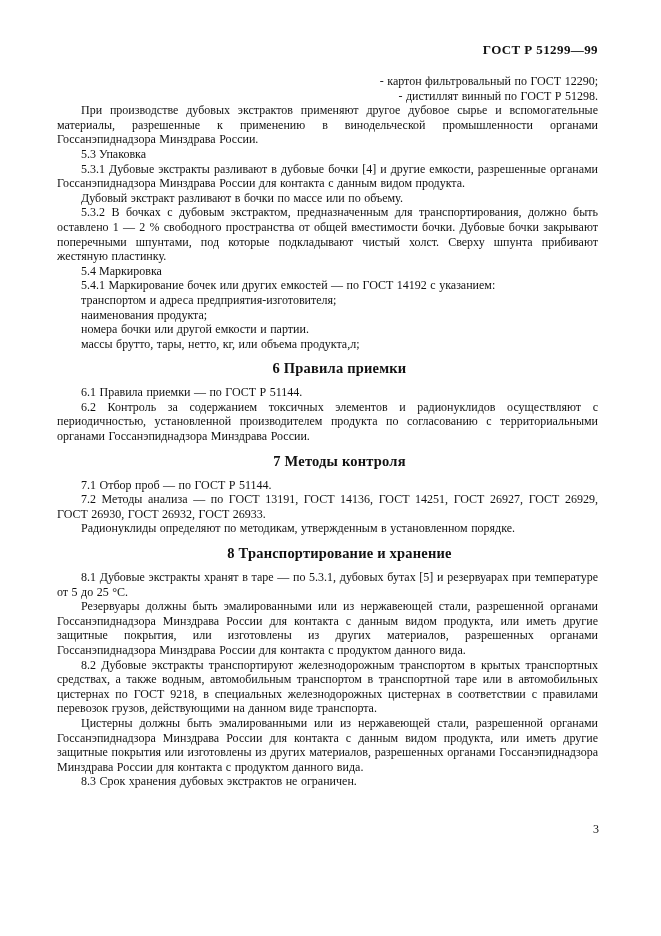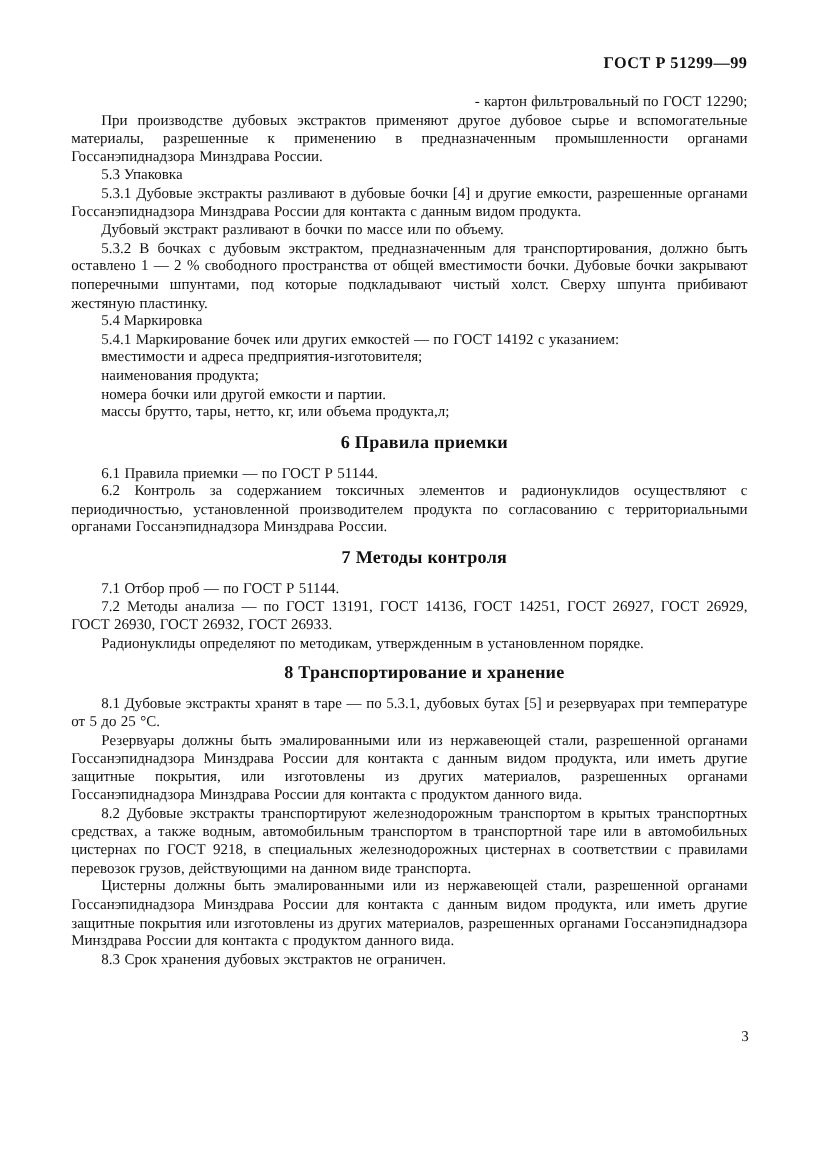--- a/index.html
+++ b/index.html
@@ -68,28 +68,29 @@
   }
 </style>
 </head>
 <body>
 
 <div class="page">
 
   <div class="running-header">ГОСТ Р 51299—99</div>
 
   <p class="dash-item">- картон фильтровальный по ГОСТ 12290;</p>
-  <p class="para">При производстве дубовых экстрактов применяют другое дубовое сырье и вспомогательные материалы, разрешенные к применению в предназначенным промышленности органами Госсанэпиднадзора Минздрава России.</p>
+  <p class="dash-item">- дистиллят винный по ГОСТ Р 51298.</p>
+  <p class="para">При производстве дубовых экстрактов применяют другое дубовое сырье и вспомогательные материалы, разрешенные к применению в винодельческой промышленности органами Госсанэпиднадзора Минздрава России.</p>
   <p class="subhead">5.3 Упаковка</p>
   <p class="para">5.3.1 Дубовые экстракты разливают в дубовые бочки [4] и другие емкости, разрешенные органами Госсанэпиднадзора Минздрава России для контакта с данным видом продукта.</p>
   <p class="para">Дубовый экстракт разливают в бочки по массе или по объему.</p>
   <p class="para">5.3.2 В бочках с дубовым экстрактом, предназначенным для транспортирования, должно быть оставлено 1 — 2 % свободного пространства от общей вместимости бочки. Дубовые бочки закрывают поперечными шпунтами, под которые подкладывают чистый холст. Сверху шпунта прибивают жестяную пластинку.</p>
   <p class="subhead">5.4 Маркировка</p>
   <p class="para">5.4.1 Маркирование бочек или других емкостей — по ГОСТ 14192 с указанием:</p>
-  <p class="para">вместимости и адреса предприятия-изготовителя;</p>
+  <p class="para">транспортом и адреса предприятия-изготовителя;</p>
   <p class="para">наименования продукта;</p>
   <p class="para">номера бочки или другой емкости и партии.</p>
   <p class="para">массы брутто, тары, нетто, кг, или объема продукта,л;</p>
   <h2 class="section-head">6 Правила приемки</h2>
   <p class="para">6.1 Правила приемки — по ГОСТ Р 51144.</p>
   <p class="para">6.2 Контроль за содержанием токсичных элементов и радионуклидов осуществляют с периодичностью, установленной производителем продукта по согласованию с территориальными органами Госсанэпиднадзора Минздрава России.</p>
   <h2 class="section-head">7 Методы контроля</h2>
   <p class="para">7.1 Отбор проб — по ГОСТ Р 51144.</p>
   <p class="para">7.2 Методы анализа — по ГОСТ 13191, ГОСТ 14136, ГОСТ 14251, ГОСТ 26927, ГОСТ 26929, ГОСТ 26930, ГОСТ 26932, ГОСТ 26933.</p>
   <p class="para">Радионуклиды определяют по методикам, утвержденным в установленном порядке.</p>

